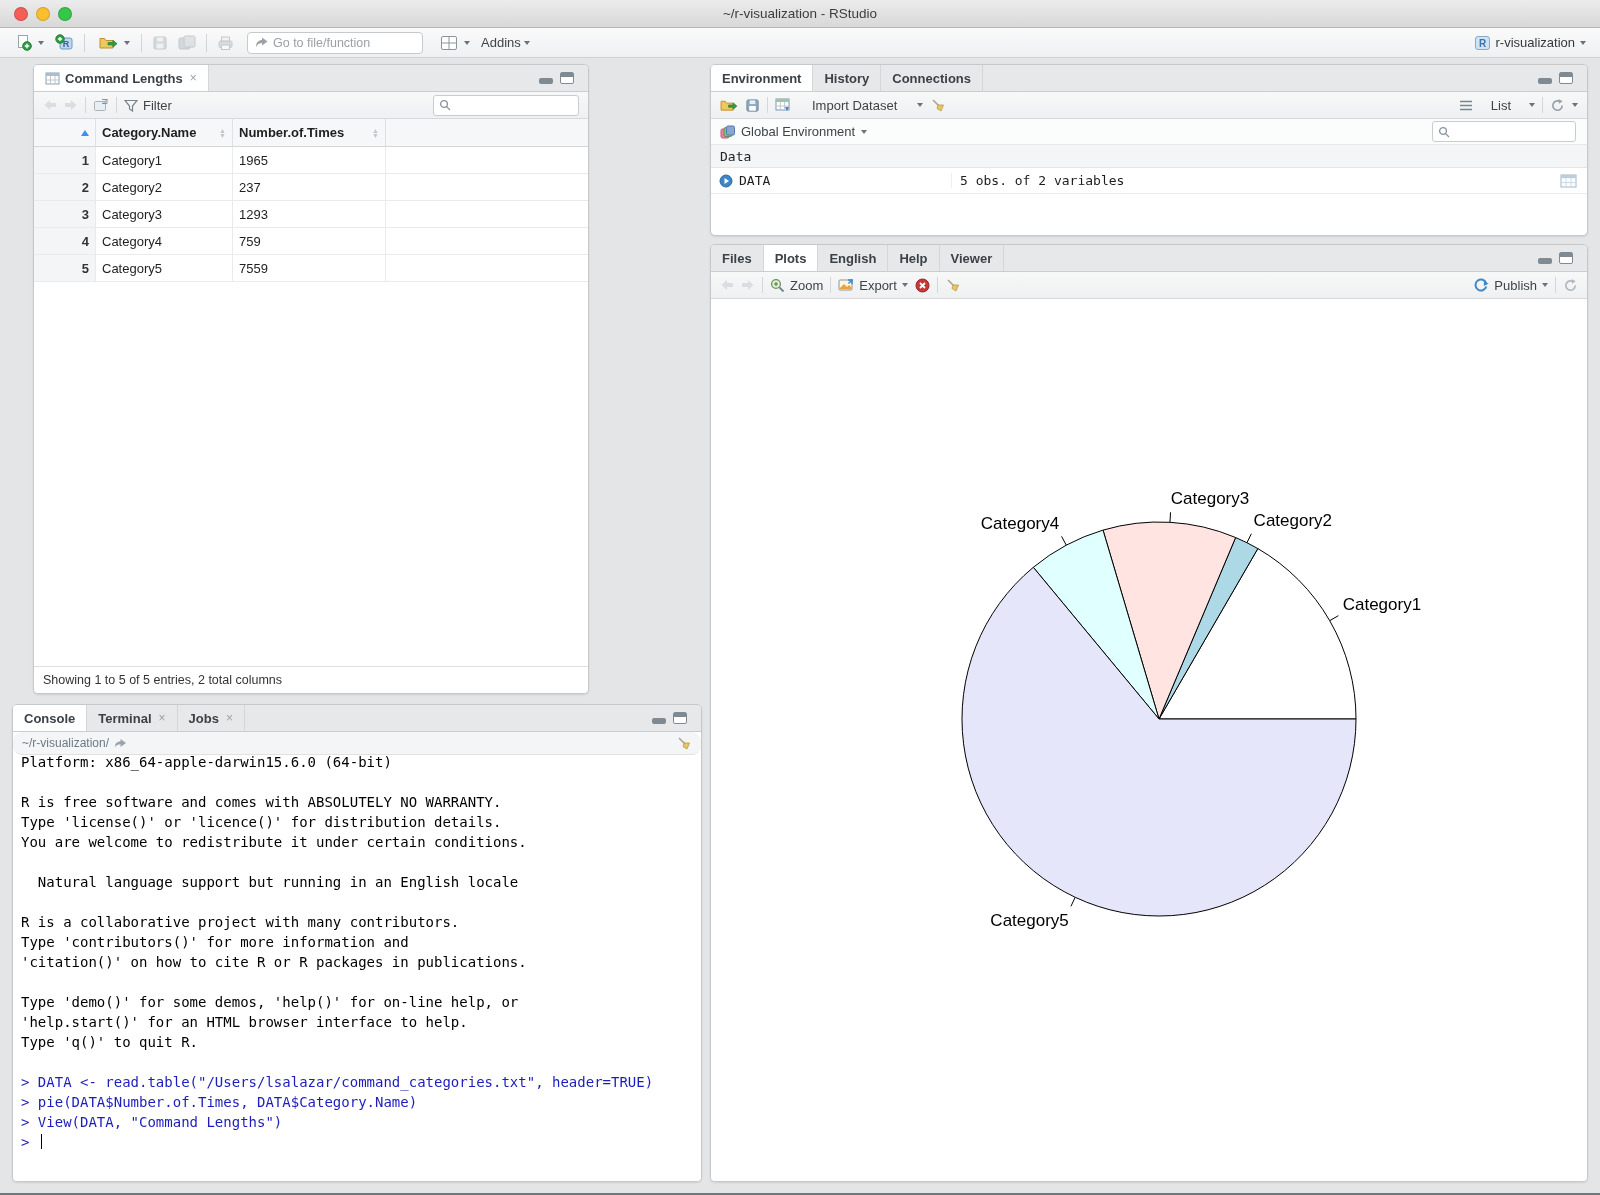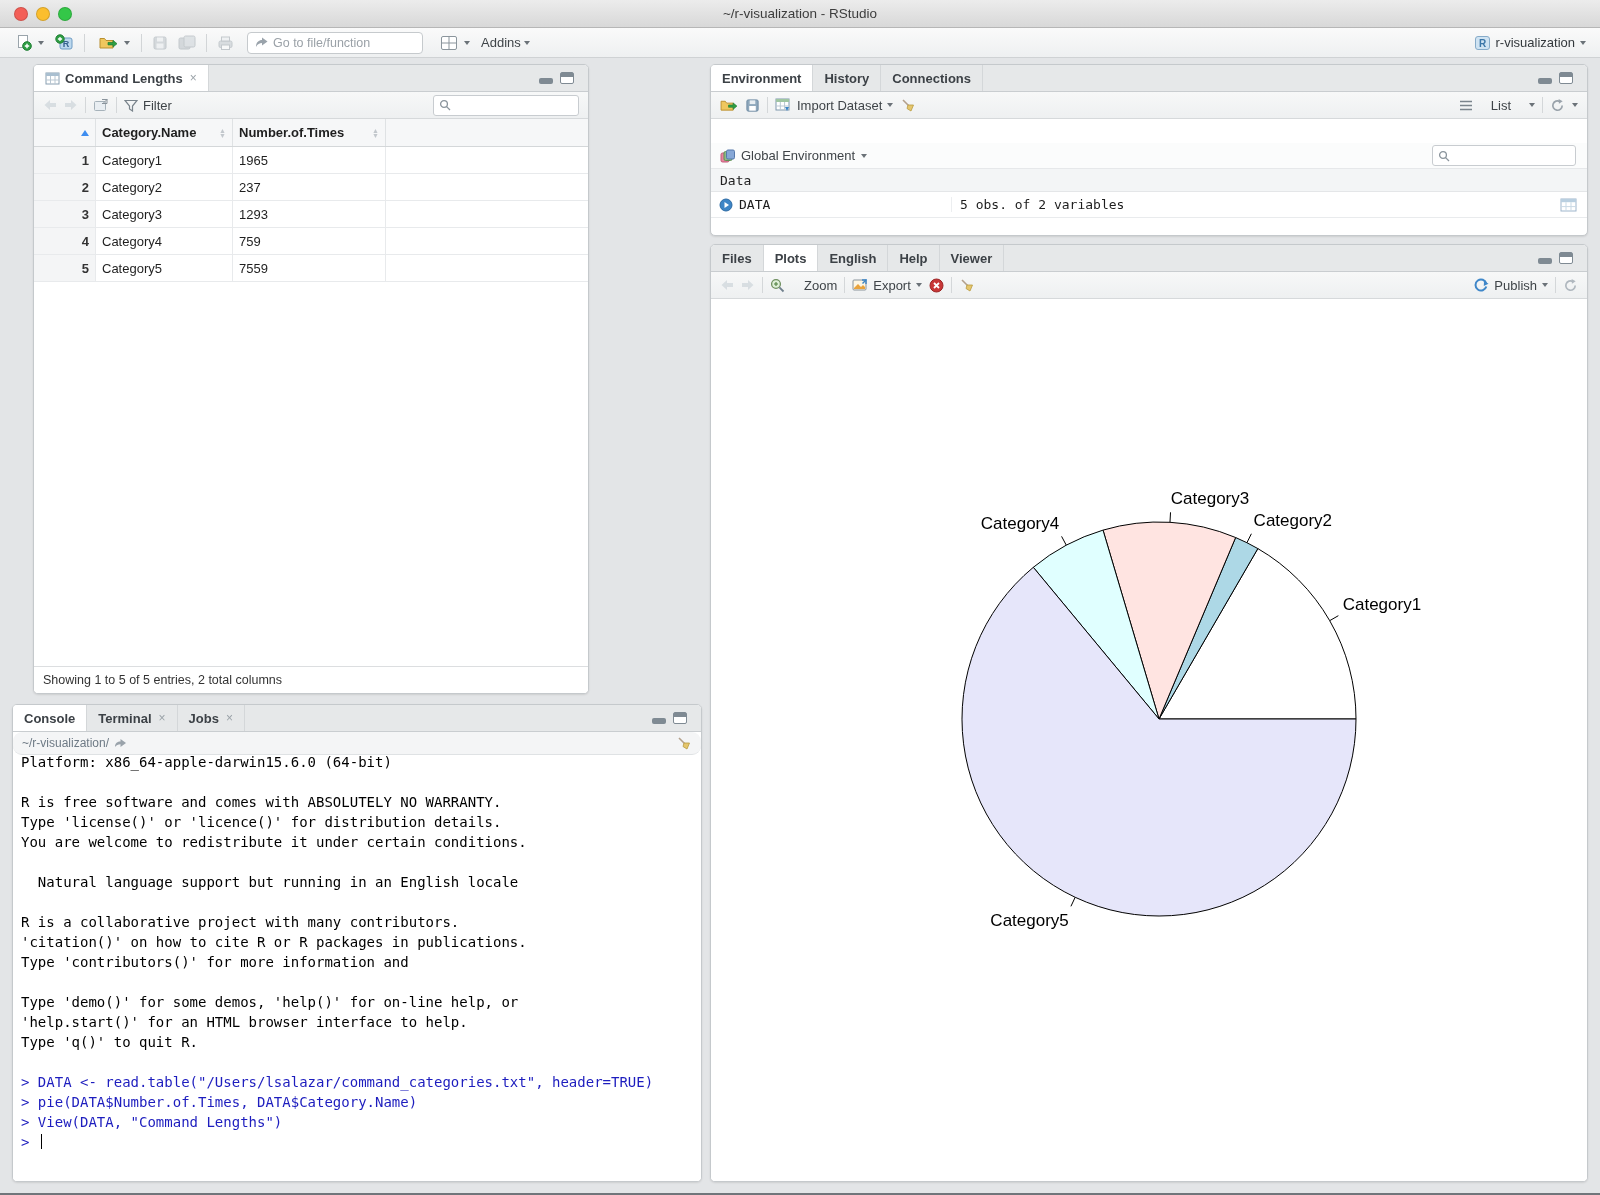--- a/index.html
+++ b/index.html
@@ -103,21 +103,21 @@
     position:absolute; top:51px; bottom:0; left:0; right:0;
     overflow:hidden; padding:4px 8px 0 8px; background:#fff; cursor:text;
   }
   .console-lines { margin-top:-8px; }
   .cline { font-family:"DejaVu Sans Mono", monospace; font-size:14px; line-height:20px; white-space:pre; color:#000; }
   .cline.in { color:#1d1dbe; }
   .cursor { display:inline-block; width:1.5px; height:15px; background:#000; vertical-align:-2px; margin-left:3px; }
   
   .env-scope {
     height:26px; display:flex; align-items:center; gap:6px; padding:0 9px;
-    background:#fbfcfc; border-bottom:1px solid #e6e8ea; font-size:13px; color:#3f4448;margin-top:24px;
+    background:#fbfcfc; border-bottom:1px solid #e6e8ea; font-size:13px; color:#3f4448;
   }
   .env-section { height:23px; display:flex; align-items:center; padding:0 9px;
     background:#f3f5f6; border-bottom:1px solid #e4e6e8;
     font-family:"DejaVu Sans Mono", monospace; font-size:13px; color:#222; }
   .env-row { height:26px; display:flex; align-items:center; background:#fff; border-bottom:1px solid #e9ebed;
     font-family:"DejaVu Sans Mono", monospace; font-size:13px; color:#1d1d1d; }
   .env-name { width:240px; display:flex; align-items:center; gap:6px; padding:0 8px; }
   .env-val { flex:1; border-left:1px solid #eceef0; padding:0 8px; }
   
   .plot-area { position:absolute; top:55px; left:0; right:0; bottom:0; background:#fff; }
@@ -351,22 +351,22 @@
     <div class="console-lines">
         <div class="cline">Platform: x86_64-apple-darwin15.6.0 (64-bit)</div>
         <div class="cline">&nbsp;</div>
         <div class="cline">R is free software and comes with ABSOLUTELY NO WARRANTY.</div>
         <div class="cline">Type 'license()' or 'licence()' for distribution details.</div>
         <div class="cline">You are welcome to redistribute it under certain conditions.</div>
         <div class="cline">&nbsp;</div>
         <div class="cline">  Natural language support but running in an English locale</div>
         <div class="cline">&nbsp;</div>
         <div class="cline">R is a collaborative project with many contributors.</div>
+        <div class="cline">Type 'contributors()' for more information and</div>
         <div class="cline">'citation()' on how to cite R or R packages in publications.</div>
-        <div class="cline">Type 'contributors()' for more information and</div>
         <div class="cline">&nbsp;</div>
         <div class="cline">Type 'demo()' for some demos, 'help()' for on-line help, or</div>
         <div class="cline">'help.start()' for an HTML browser interface to help.</div>
         <div class="cline">Type 'q()' to quit R.</div>
         <div class="cline">&nbsp;</div>
         <div class="cline in">&gt; DATA &lt;- read.table("/Users/lsalazar/command_categories.txt", header=TRUE)</div>
         <div class="cline in">&gt; pie(DATA$Number.of.Times, DATA$Category.Name)</div>
         <div class="cline in">&gt; View(DATA, "Command Lengths")</div>
         <div class="cline in">&gt; <span class="cursor"></span></div>
       </div>
@@ -393,21 +393,21 @@
     <svg class="icon" width="18" height="14" viewBox="0 0 19 15">
         <path d="M1 3.5 L1 13 L14 13 L14 5.5 L7 5.5 L5.5 3.5 Z" fill="#efc75e" stroke="#b98f2f"></path>
         <path d="M9 7.5 h5 v-2.2 l4 3.4 -4 3.4 v-2.2 h-5 z" fill="#2f9e44" stroke="#1e7e32" stroke-width=".7"></path>
       </svg>
     <svg class="icon" width="15" height="15" viewBox="0 0 16 16">
         <rect x="2" y="2" width="12" height="12" rx="1.5" fill="#8fa8bc" stroke="#6d8aa2"></rect>
         <rect x="5" y="2.5" width="6" height="4" fill="#e8eef2"></rect>
         <rect x="4.5" y="8.5" width="7" height="5" fill="#fff"></rect>
       </svg>
     <div class="psep"></div>
-    <span style="display:flex;align-items:center;gap:5px;">
+    <span style="display:flex;align-items:center;gap:20px;">
       <svg class="icon" width="17" height="14" viewBox="0 0 17 14">
           <rect x="1" y="1" width="13" height="11" fill="#fff" stroke="#7f97ad"></rect>
           <rect x="1" y="1" width="13" height="3" fill="#9fc5a2"></rect>
           <line x1="5.3" y1="4" x2="5.3" y2="12" stroke="#b9c7d2"></line>
           <line x1="9.6" y1="4" x2="9.6" y2="12" stroke="#b9c7d2"></line>
           <line x1="1" y1="8" x2="14" y2="8" stroke="#b9c7d2"></line>
           <path d="M10 9 h4 l-2 4 z" fill="#3d85c6"></path>
         </svg>
       <span>Import Dataset</span>
       <span class="caret"></span>
@@ -493,21 +493,21 @@
     </div>
   </div>
   <div class="ptoolbar">
     <svg class="icon dim" width="14" height="12" viewBox="0 0 14 12">
         <path d="M7 1 L1.5 6 L7 11 V8 H13 V4 H7 Z" fill="#b9c4cc"></path>
       </svg>
     <svg class="icon dim" width="14" height="12" viewBox="0 0 14 12">
         <path d="M7 1 L12.5 6 L7 11 V8 H1 V4 H7 Z" fill="#b9c4cc"></path>
       </svg>
     <div class="psep"></div>
-    <span style="display:flex;align-items:center;gap:19px;">
+    <span style="display:flex;align-items:center;gap:5px;">
       <svg class="icon" width="15" height="15" viewBox="0 0 15 15">
           <circle cx="6" cy="6" r="4.4" fill="#dff0d8" stroke="#6f8f5f" stroke-width="1.3"></circle>
           <path d="M6 4 v4 M4 6 h4" stroke="#4f7f3f" stroke-width="1.1"></path>
           <line x1="9.4" y1="9.4" x2="13.5" y2="13.5" stroke="#6f7f8c" stroke-width="1.8"></line>
         </svg>
       <span>Zoom</span>
     </span>
     <div class="psep"></div>
     <span style="display:flex;align-items:center;gap:5px;">
       <svg class="icon" width="16" height="14" viewBox="0 0 16 14">

